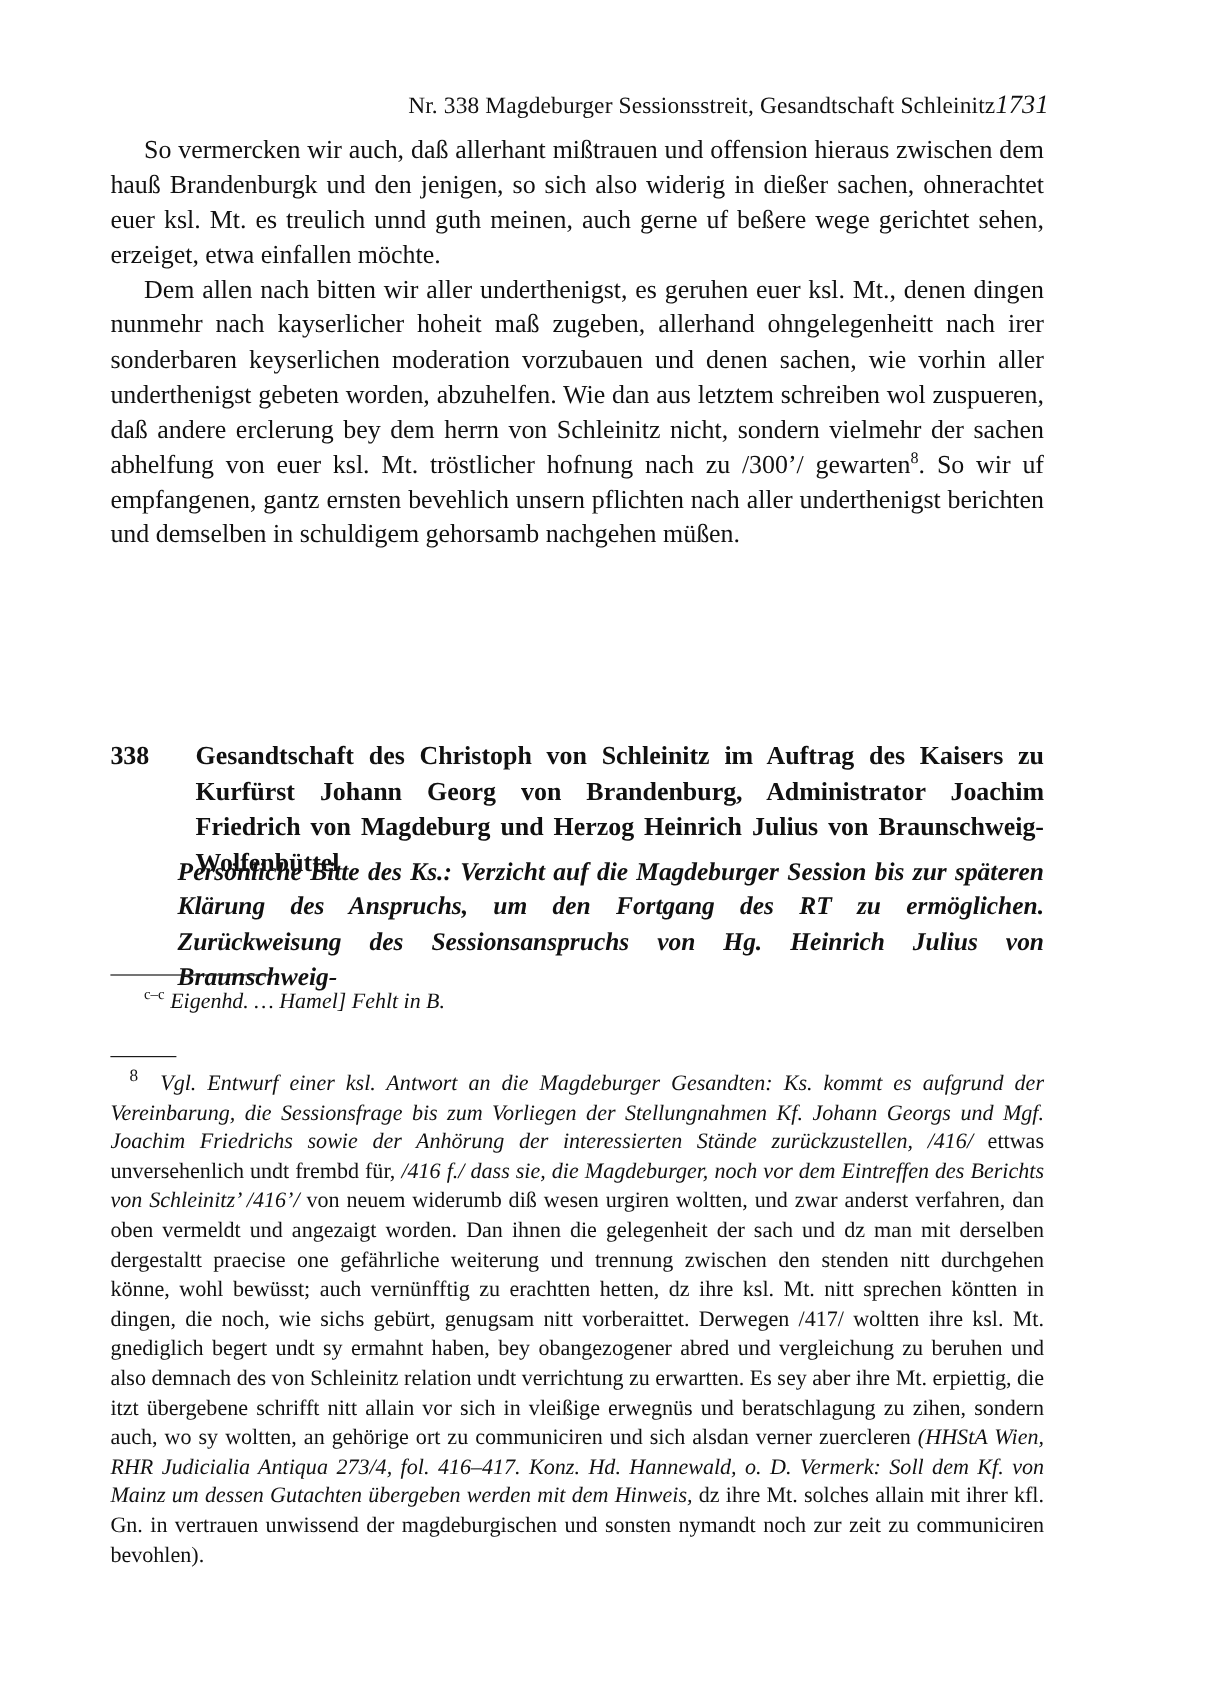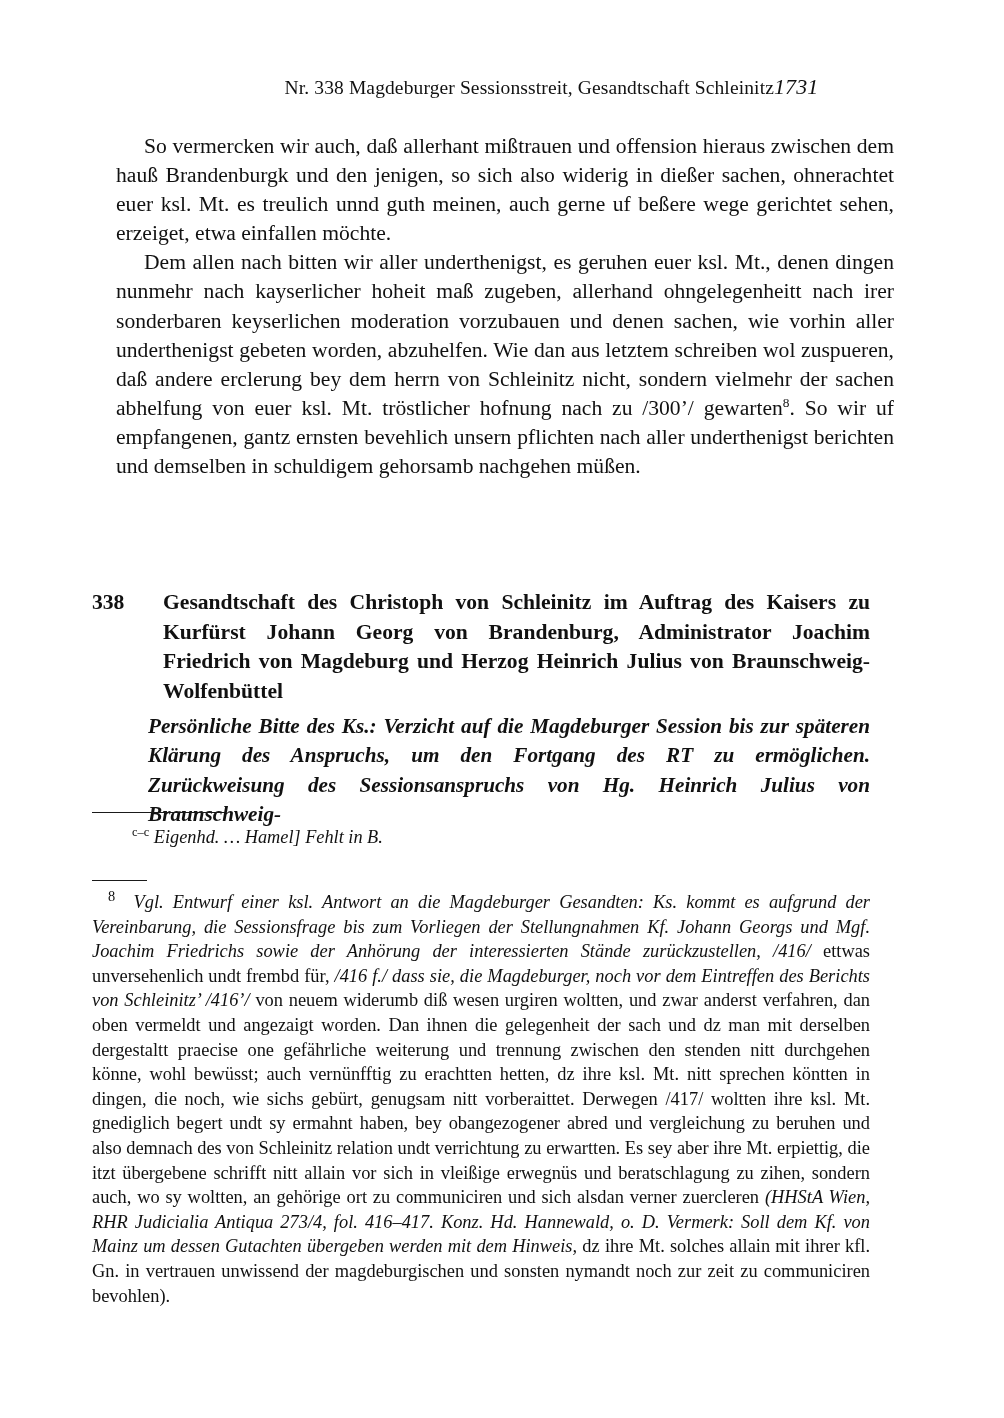--- a/index.html
+++ b/index.html
@@ -22,41 +22,40 @@
   }
 
   
   .runhead {
     position: absolute;
     left: 92px;
     top: 74px;
     width: 782px;
     display: flex;
     align-items: baseline;
-    justify-content: center;
+    justify-content: flex-end;
     font-size: 19.5px;
     letter-spacing: 0.12px;
   }
   .runhead-title {
     margin-left: 137px;
     white-space: nowrap;
   }
   .runhead-folio {
     font-size: 22px;
     white-space: nowrap;
     font-style: italic;
   }
 
   
   .body-col {
     position: absolute;
     left: 92px;
-    top: 132px;
-    width: 778px;
-    margin-left: 24px;
+    top: 111px;
+    width: 778px;
   }
   p.tx {
     margin: 0;
     font-size: 21.6px;
     line-height: 29.1px;
     text-align: justify;
     text-indent: 28px;
     hyphens: manual;
   }
   p.tx.ital {
@@ -69,21 +68,21 @@
   }
   sup.lit {
     font-style: normal;
     font-size: 0.66em;
   }
 
   
   .head-block {
     position: absolute;
     left: 92px;
-    top: 588px;
+    top: 616px;
     width: 778px;
     font-weight: bold;
     font-size: 21.6px;
     line-height: 29.6px;
   }
   .head-row {
     display: flex;
     align-items: flex-start;
   }
   .head-num {
@@ -121,21 +120,21 @@
     top: 812px;
     width: 778px;
   }
   .rule-long {
     width: 133px;
     height: 0;
     border-top: 1.2px solid #1a1a1a;
     margin: 0 0 9px 0;
   }
   .app-note {
-    margin: 12px;
+    margin: 0;
     font-size: 18.3px;
     line-height: 24px;
     text-indent: 28px;
     font-style: italic;
   }
   .app-note sup.lit {
     font-style: normal;
     font-size: 0.68em;
   }
 

